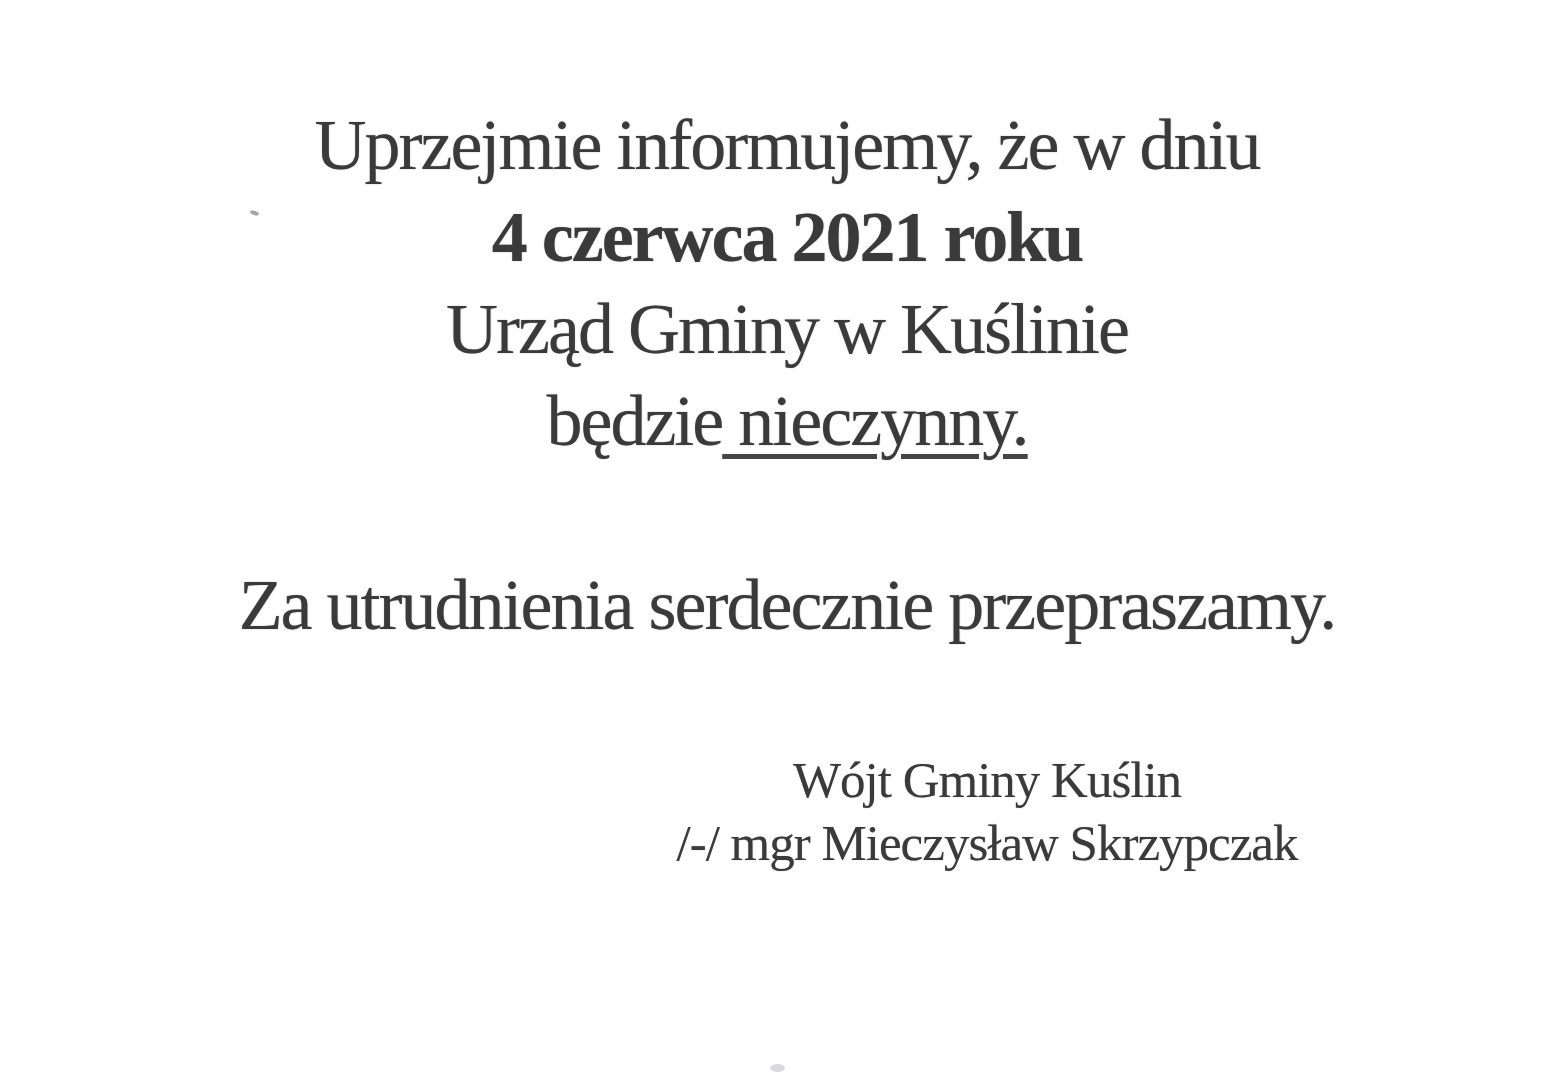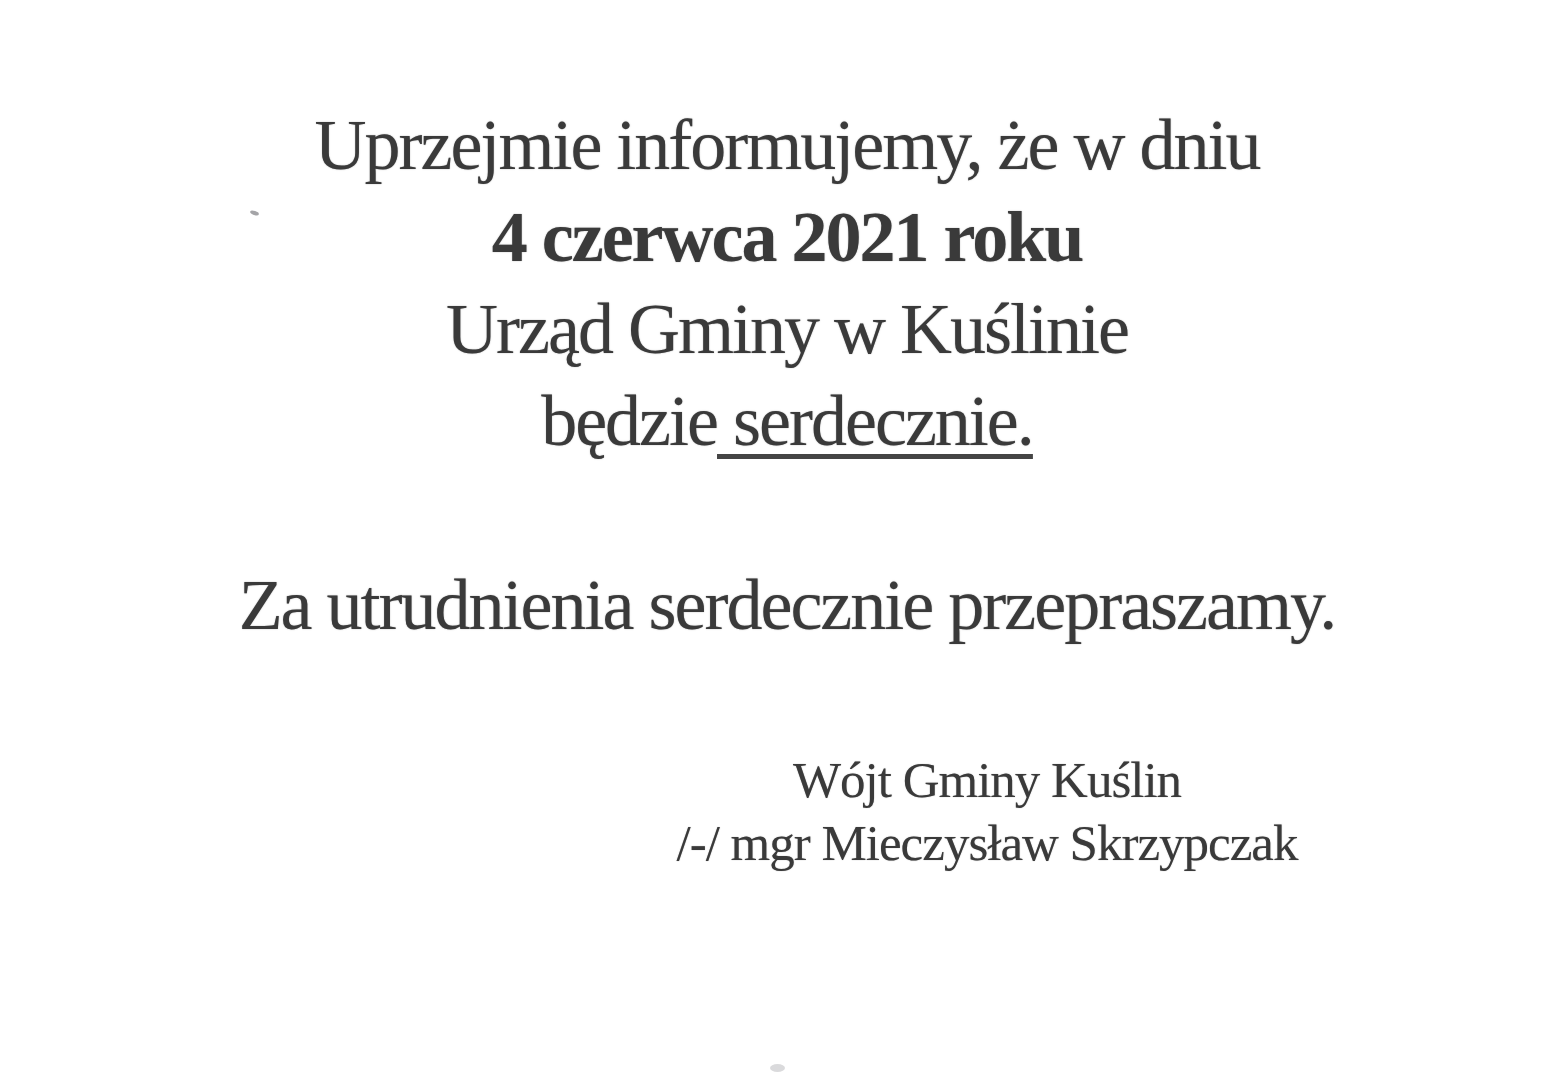--- a/index.html
+++ b/index.html
@@ -83,21 +83,21 @@
 </style>
 </head>
 <body>
 
 <div class="page">
 
   <div class="main-notice scan-text">
     <div>Uprzejmie informujemy, że w dniu</div>
     <div class="bold-line">4 czerwca 2021 roku</div>
     <div>Urząd Gminy w Kuślinie</div>
-    <div><span>będzie</span><span class="underlined"> serdecznie.</span></div>
+    <div><span>będzie</span><span class="underlined"> nieczynny.</span></div>
   </div>
 
   <div class="apology-line scan-text">Za utrudnienia serdecznie przepraszamy.</div>
 
   <div class="signature-block">
     <div>Wójt Gminy Kuślin</div>
     <div>/-/ mgr Mieczysław Skrzypczak</div>
   </div>
 
   <div class="speck-1"></div>

